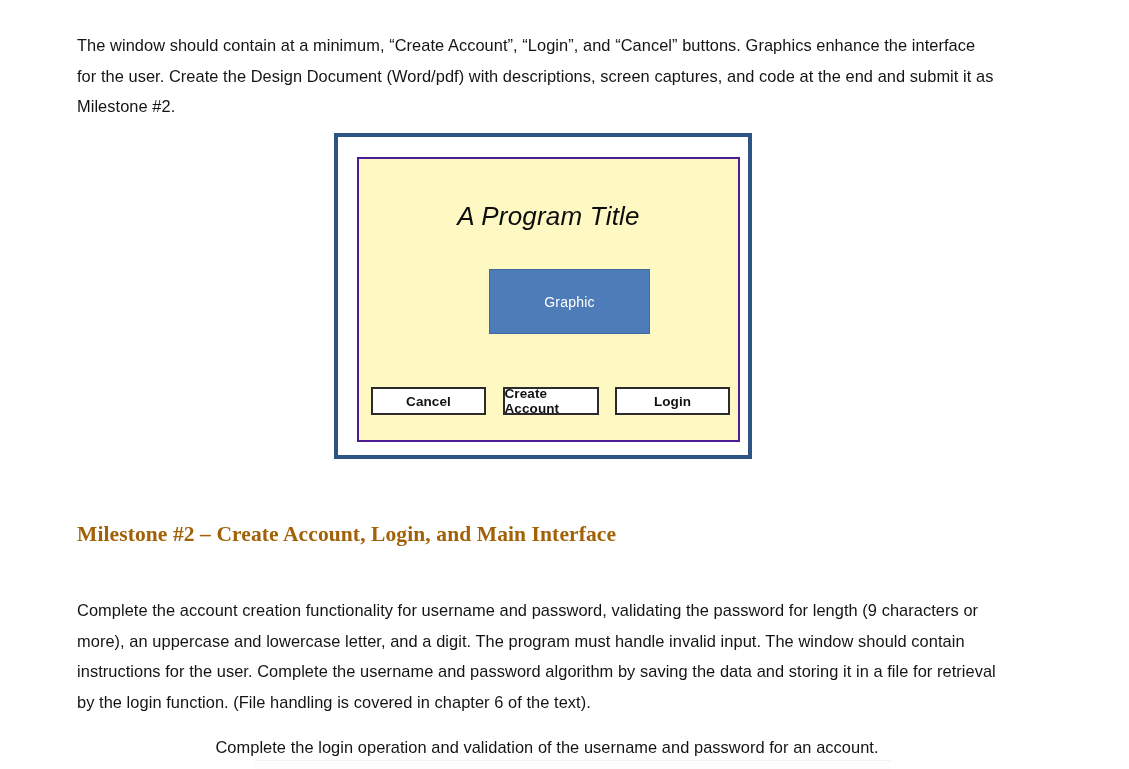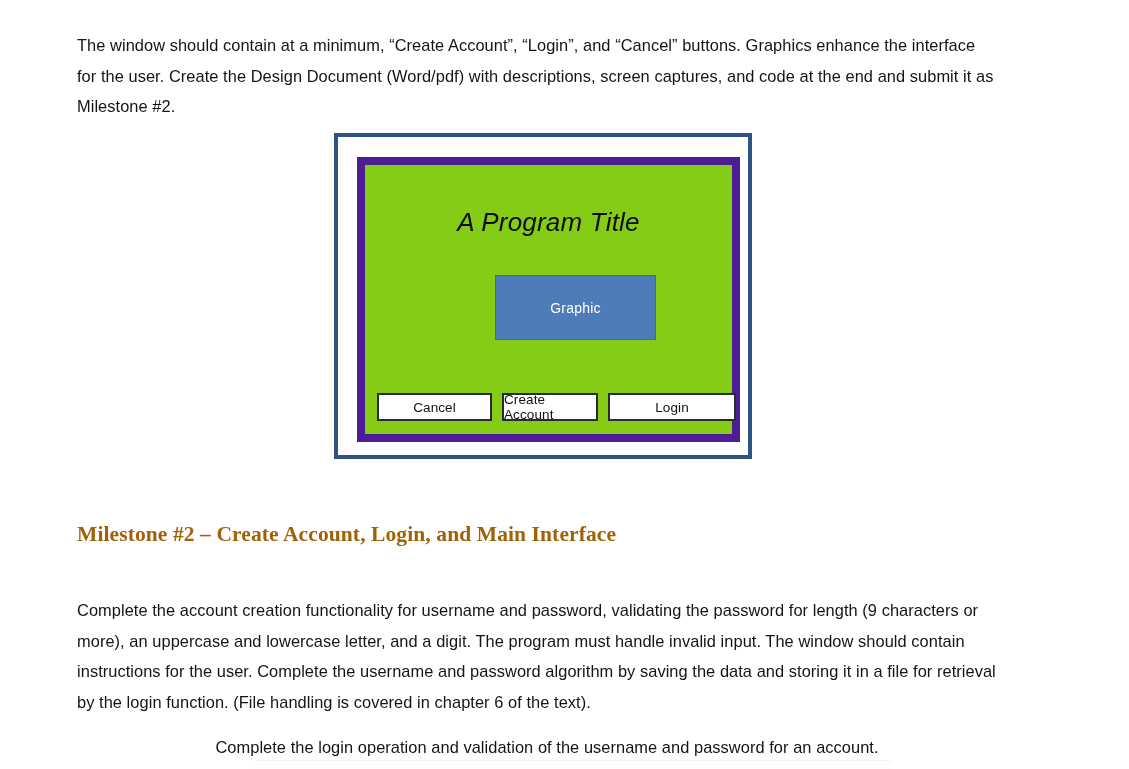--- a/index.html
+++ b/index.html
@@ -71,22 +71,22 @@
     pointer-events: none;
   }
 
   .mockup-inner {
     position: absolute;
     left: 19px;
     top: 20px;
     width: 383px;
     height: 285px;
     box-sizing: border-box;
-    border: 8px solid #4c1d95;
-    background: #84cc16;
+    border: 2px solid #4c1d95;
+    background: #fef9c3;
   }
 
   .mockup-title {
     position: absolute;
     left: 0;
     right: 0;
     top: 42px;
     text-align: center;
     font-family: "Liberation Sans", sans-serif;
     font-style: italic;
@@ -119,36 +119,37 @@
 
   .button-row {
     position: absolute;
     left: 12px;
     top: 228px;
     width: 359px;
     height: 28px;
     display: flex;
     align-items: stretch;
     justify-content: space-between;
+    font-weight: bold;
   }
   .mock-button {
     box-sizing: border-box;
     border: 2px solid #2b2b2b;
     background: #ffffff;
     display: flex;
     align-items: center;
     justify-content: center;
     font-family: "Liberation Sans", sans-serif;
     font-size: 13.5px;
     color: #111111;
     letter-spacing: 0.1px;
   }
   #mock-btn-cancel         { width: 115px; }
   #mock-btn-create-account { width: 96px; }
-  #mock-btn-login          { width: 128px; }
+  #mock-btn-login          { width: 115px; }
 
   
   .cropped-figure {
     position: absolute;
     left: 255px;
     top: 760px;
     width: 636px;
     height: 9px;
     box-sizing: border-box;
     border-top: 1px solid #f2f2f4;

